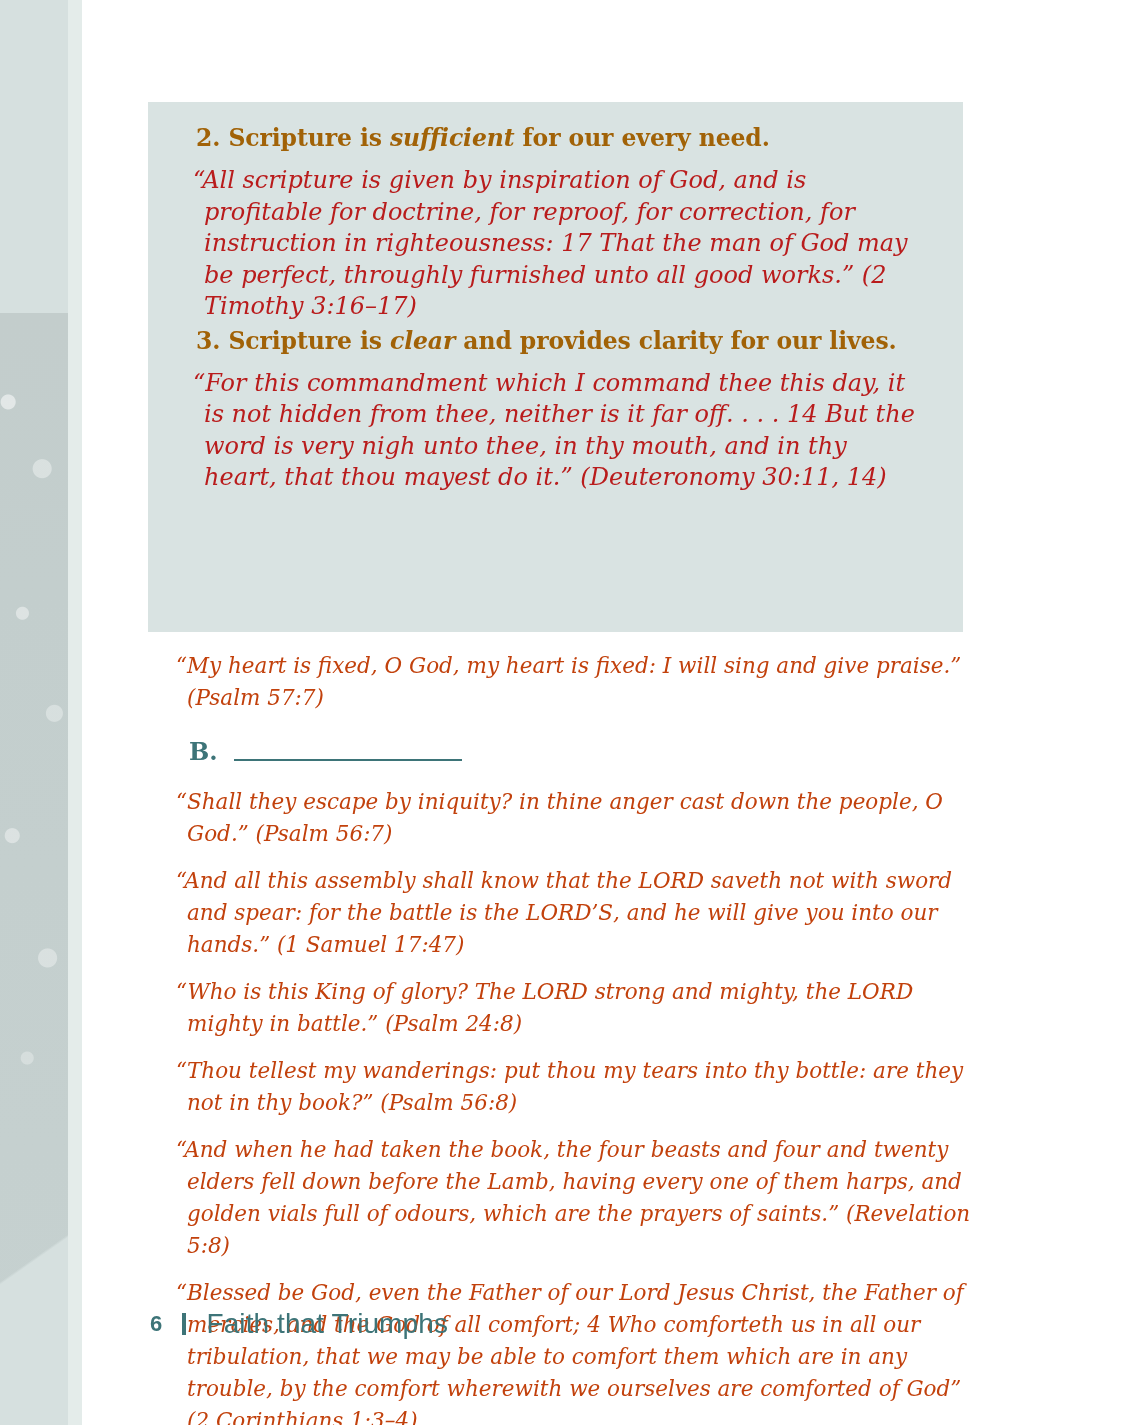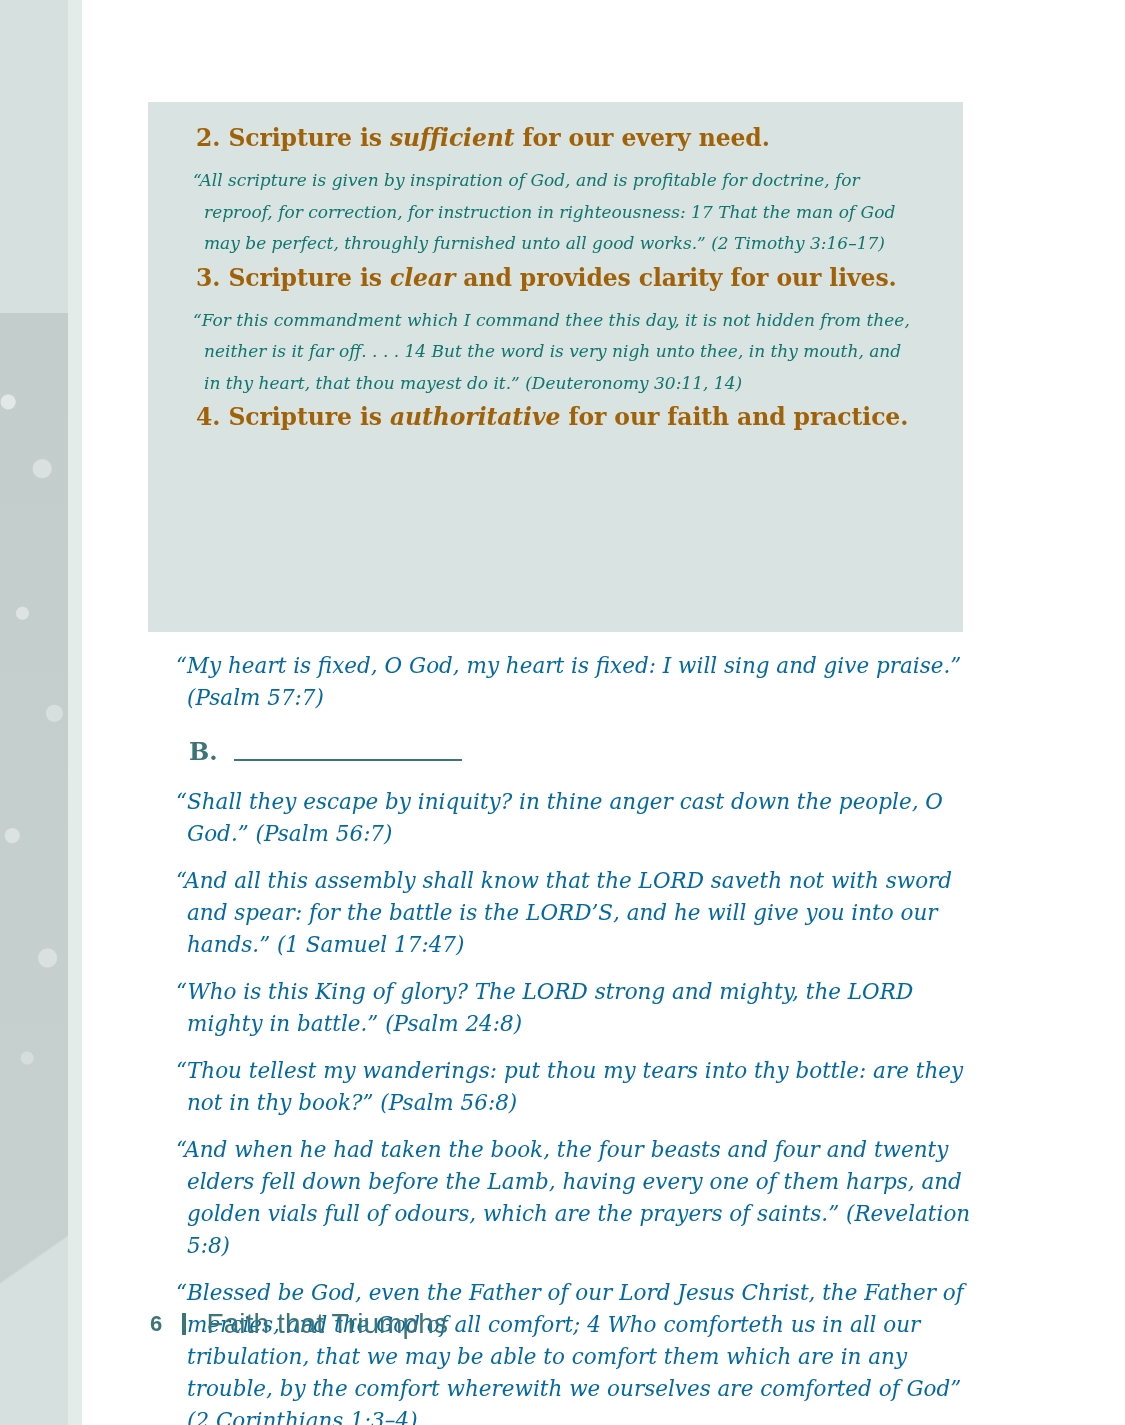--- a/index.html
+++ b/index.html
@@ -71,41 +71,41 @@
     color:#a16207;
     letter-spacing:-.1px;
     margin:0 0 13px 3px;
   }
   .callout h3 em { font-style:italic; }
   .callout h3.spaced { }
 
   .verse {
     font-family:"DejaVu Serif", serif;
     font-style:italic;
-    font-size:17px;
+    font-size:24px;
     line-height:31.5px;
-    color:#0f766e;
+    color:#b91c1c;
     text-indent:-11px;
     padding-left:11px;
     margin:0 0 4px 0;
   }
 
   
   .body-flow {
     position:absolute;
     left:148px; top:650px;
     width:830px;
   }
 
   .body-verse {
     font-family:"DejaVu Serif", serif;
     font-style:italic;
     font-size:21.5px;
     line-height:32px;
-    color:#0369a1;
+    color:#c2410c;
     text-indent:-11px;
     padding-left:39px;
     margin-bottom:15px;
   }
 
   .sc { font-variant:small-caps; }
 
   
   .outline-row {
     display:flex;
@@ -167,23 +167,20 @@
     <h3>
       <span>2. Scripture is </span><em>sufficient</em><span> for our every need.</span>
     </h3>
     <p class="verse">“All scripture is given by inspiration of God, and is profitable for doctrine, for reproof, for correction, for instruction in righteousness: 17 That the man of God may be perfect, throughly furnished unto all good works.” (2 Timothy 3:16–17)</p>
 
     <h3 class="spaced">
       <span>3. Scripture is </span><em>clear</em><span> and provides clarity for our lives.</span>
     </h3>
     <p class="verse">“For this commandment which I command thee this day, it is not hidden from thee, neither is it far off. . . . 14 But the word is very nigh unto thee, in thy mouth, and in thy heart, that thou mayest do it.” (Deuteronomy 30:11, 14)</p>
 
-    <h3 class="spaced">
-      <span>4. Scripture is </span><em>authoritative</em><span> for our faith and practice.</span>
-    </h3>
   </div>
 
   <div class="body-flow">
 
     <p class="body-verse" style="padding-left:39px;">“My heart is fixed, O God, my heart is fixed: I will sing and give praise.” (Psalm 57:7)</p>
 
     <div class="outline-row">
       <span class="outline-letter">B.</span>
       <span class="outline-blank"></span>
     </div>

